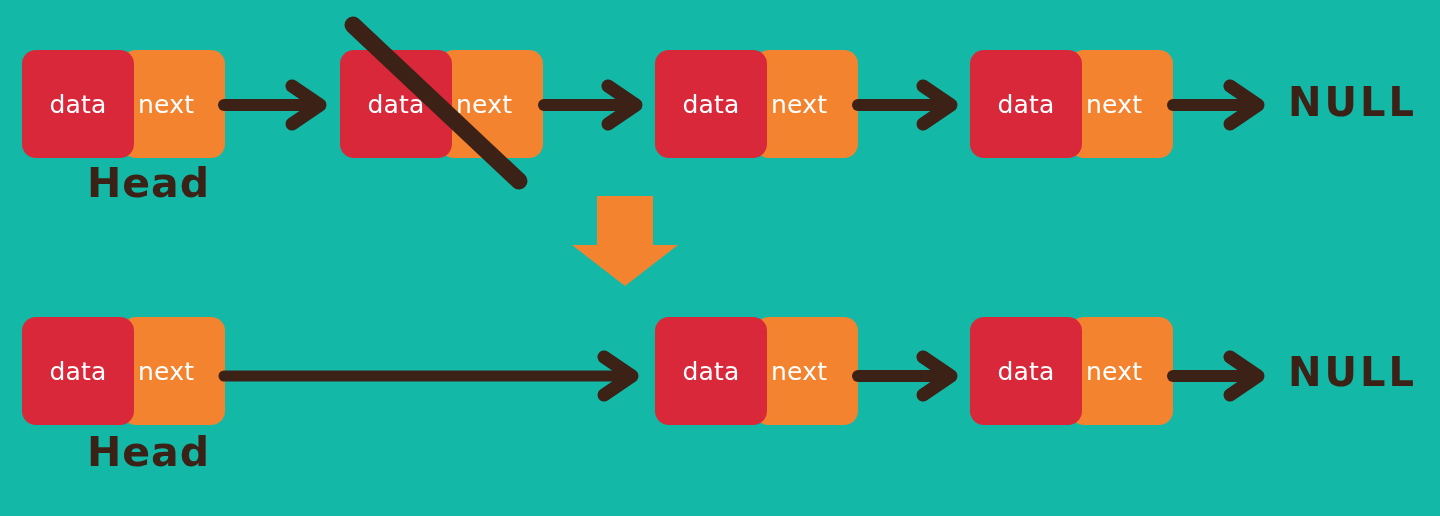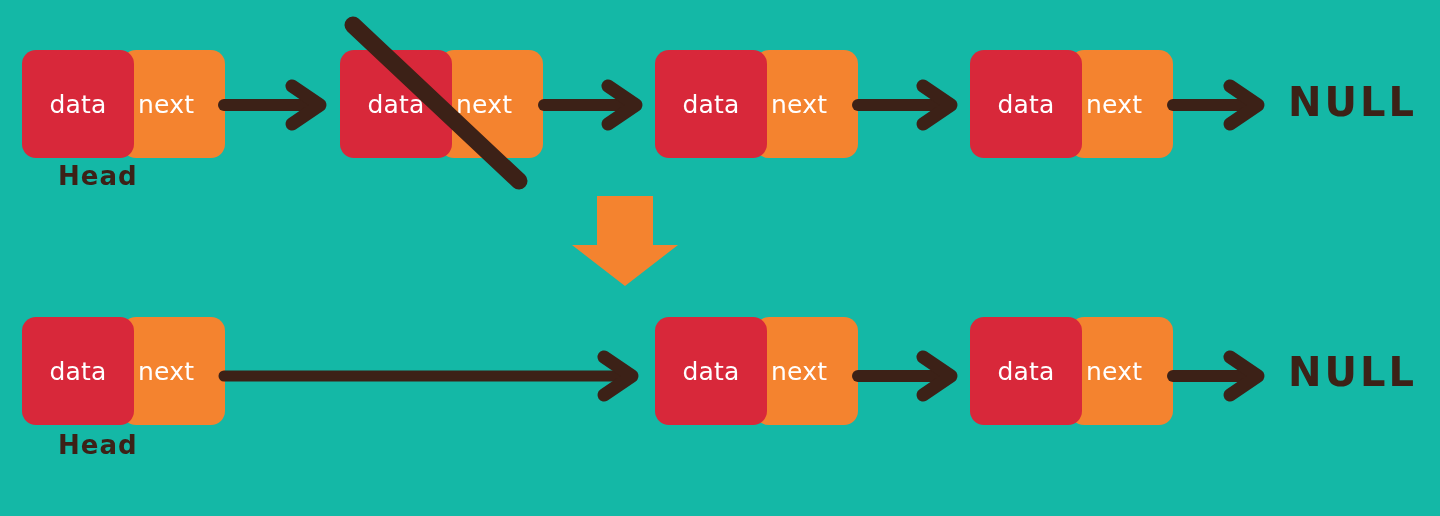--- a/index.html
+++ b/index.html
@@ -62,22 +62,23 @@
     position: absolute;
     color: #3C2117;
     font-family: "DejaVu Sans", sans-serif;
     font-weight: 700;
     line-height: 1;
     letter-spacing: 2px;
     user-select: none;
     white-space: nowrap;
   }
   .hand.head {
-    font-size: 26px;
+    font-size: 41px;
     letter-spacing: 1px;
+    margin-left: 29px;
   }
   .hand.null {
     font-size: 40px;
     letter-spacing: 3px;
   }
   
   .ovl {
     position: absolute;
     left: 0;
     top: 0;

